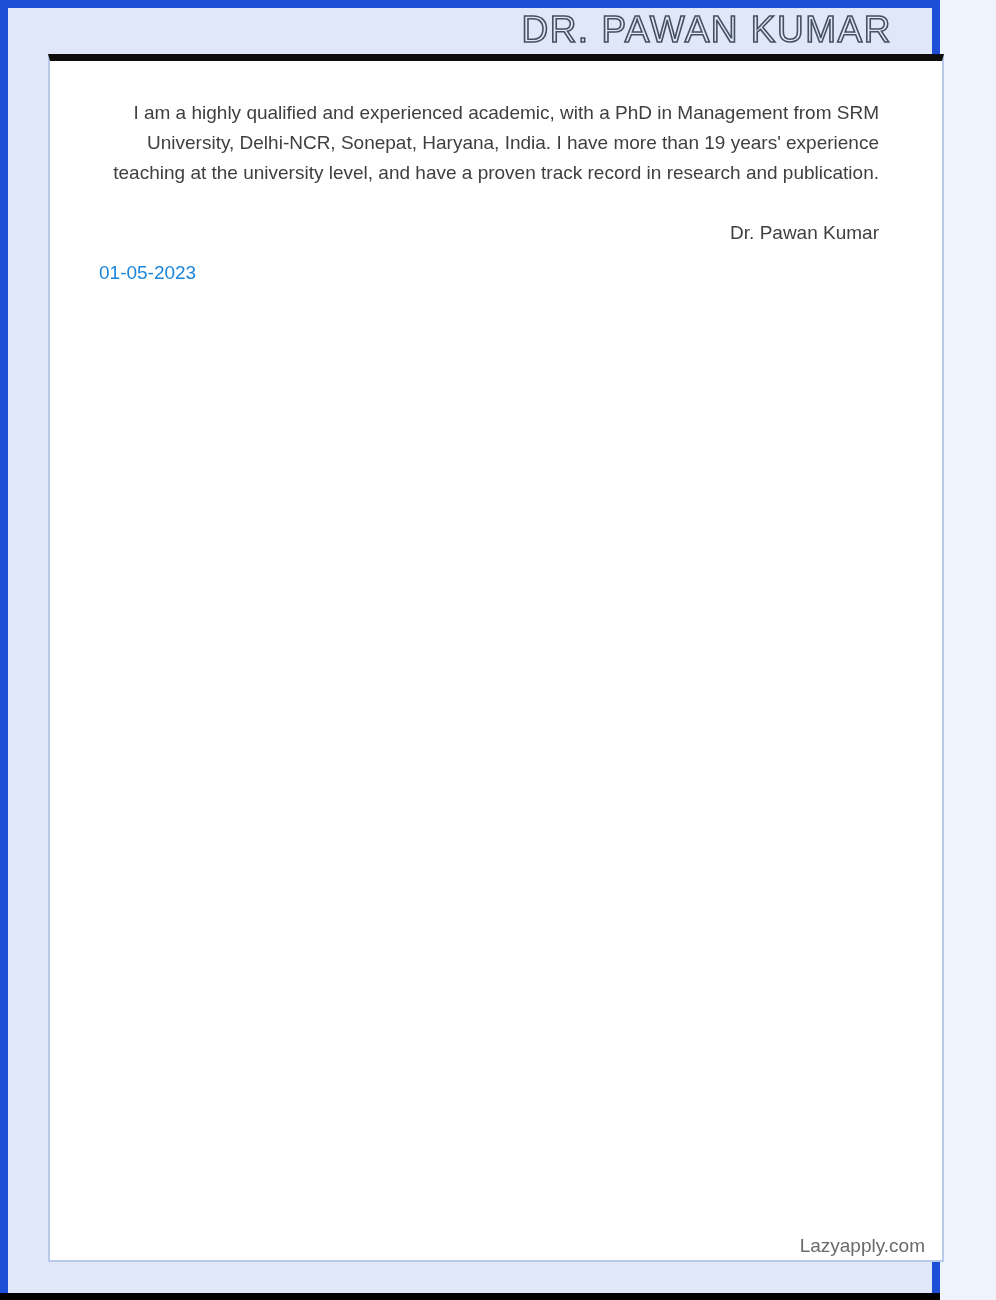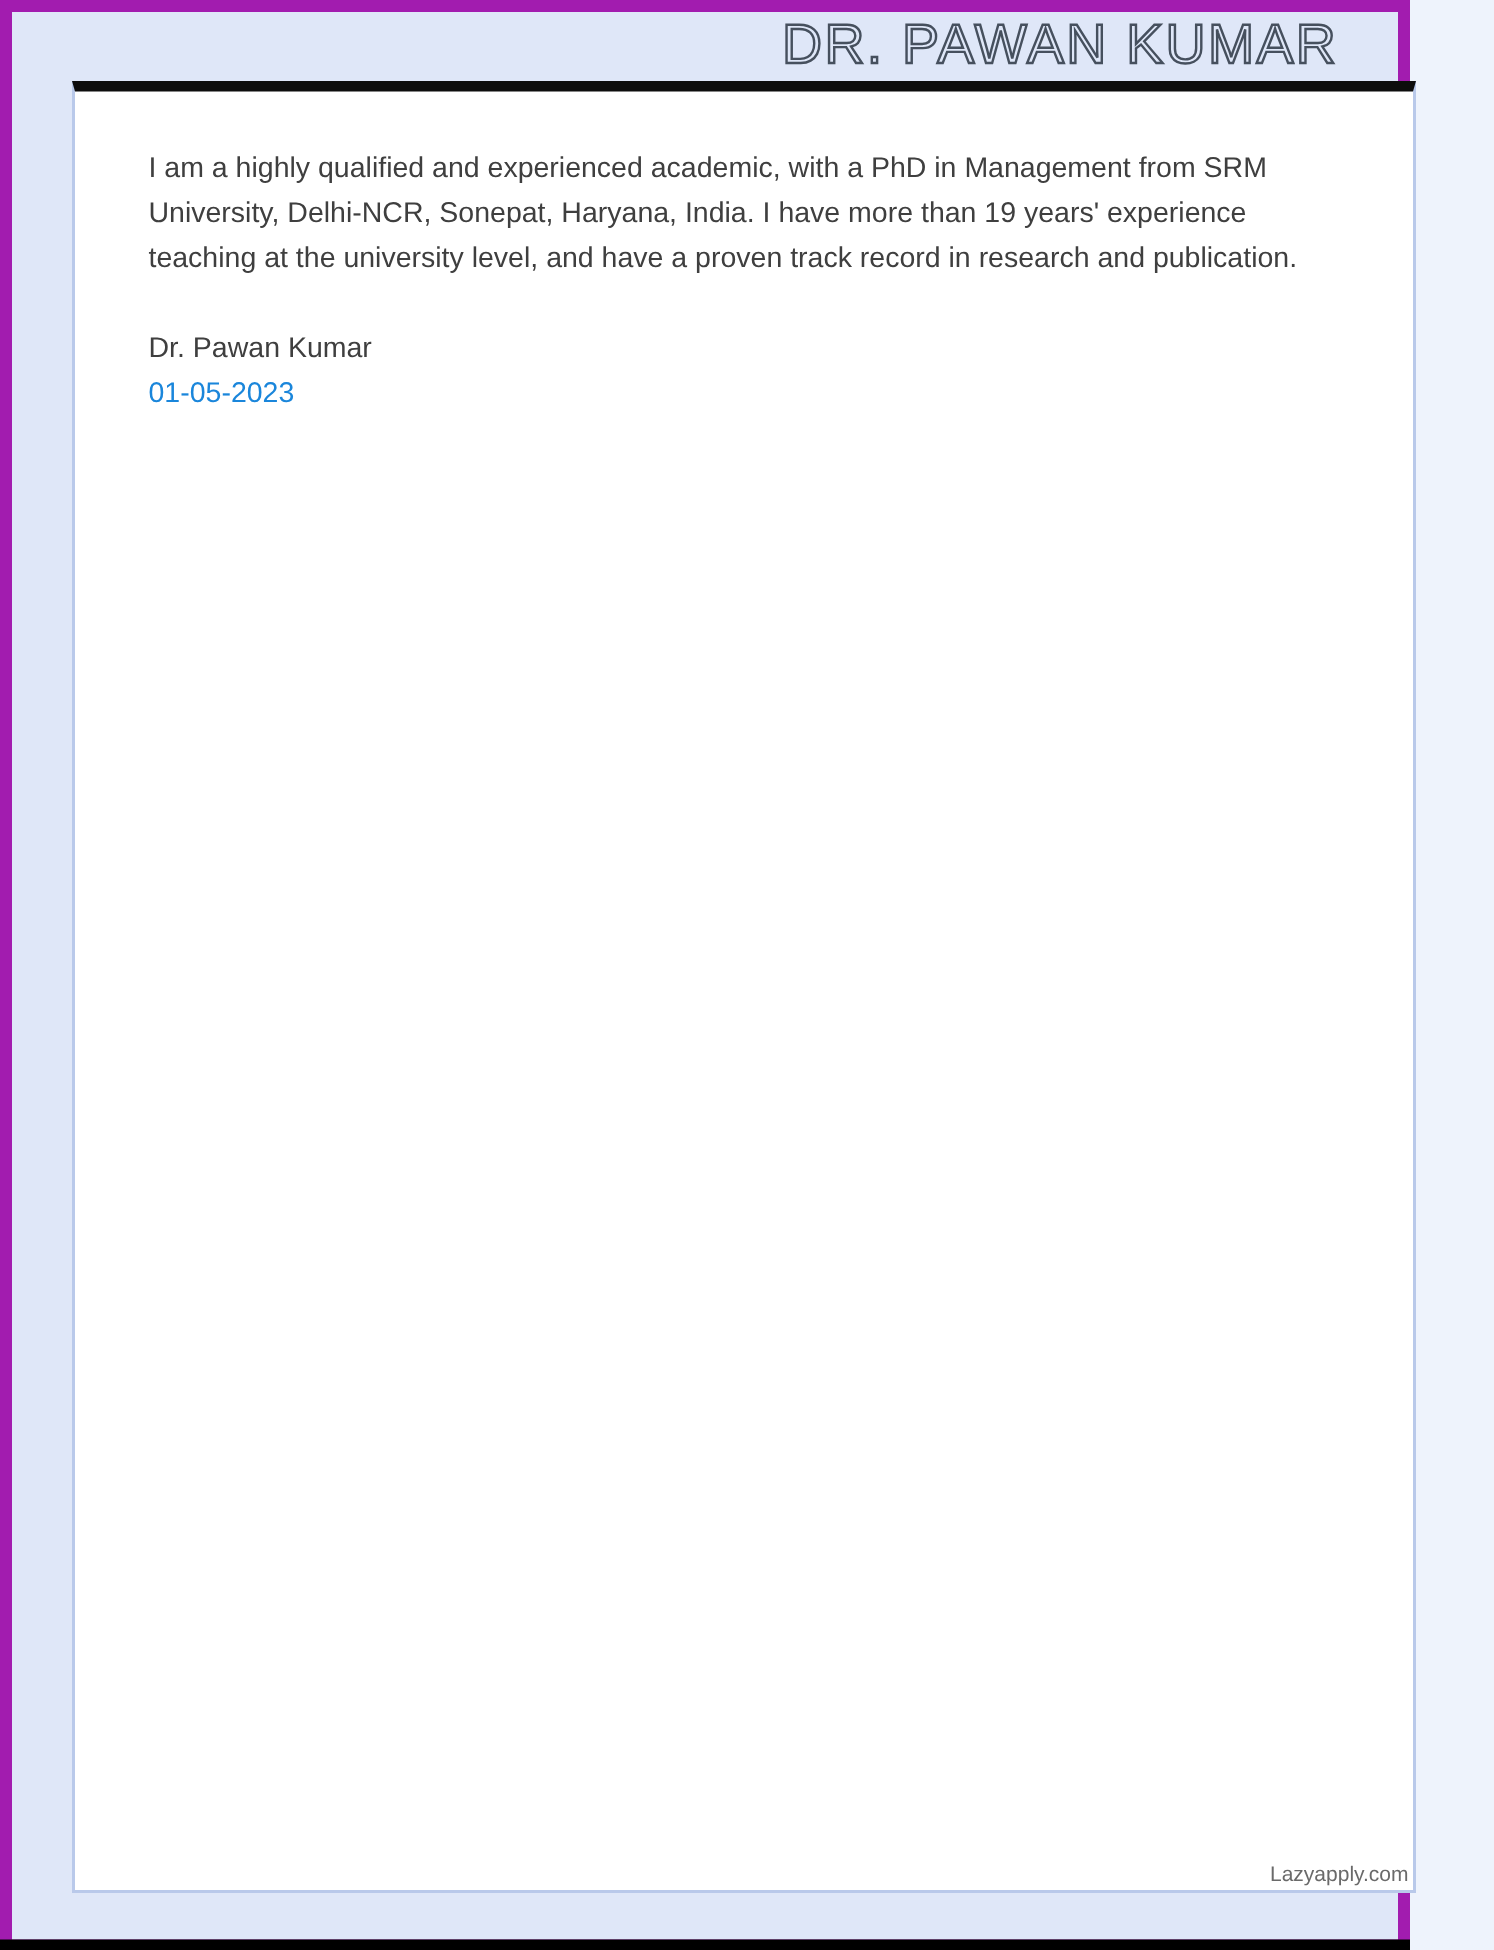--- a/index.html
+++ b/index.html
@@ -5,21 +5,22 @@
   html, body { margin: 0; padding: 0; }
   body {
     width: 996px; height: 1300px;
     font-family: "Liberation Sans", "DejaVu Sans", sans-serif;
     background: #eef3fc;
     overflow: hidden;
   }
   .app {
     position: relative;
     width: 940px; height: 1300px;
-    background: #a21caf;
+    background: #1d4ed8;
+    text-align: right;
   }
   
   .canvas {
     position: absolute;
     left: 8px; top: 8px; right: 8px; bottom: 7px;
     background: #dfe7f8;
   }
   
   .header-name {
     position: absolute;
@@ -54,31 +55,32 @@
   .letter-body {
     box-sizing: border-box;
     padding: 37px 63px 0 49px;
     font-size: 19px;
     line-height: 30px;
     color: #3f3f3f;
   }
   .letter-body p { margin: 0 0 30px 0; }
   .letter-body p.signature-name { margin-bottom: 0; }
   .date-line {
+    margin-top: 10px;
     font-size: 19px;
     line-height: 30px;
     color: #1a86db;
     cursor: pointer;
     width: -moz-fit-content;
     width: fit-content;
   }
   .watermark {
     position: absolute;
-    right: 3px; bottom: 3px;
-    font-size: 14px;
+    right: 17px; bottom: 3px;
+    font-size: 19px;
     color: #6a6a6a;
   }
   .bottom-bar {
     position: absolute;
     left: 0; right: 0; bottom: 0;
     height: 7px;
     background: #000000;
     z-index: 4;
   }
 </style>

